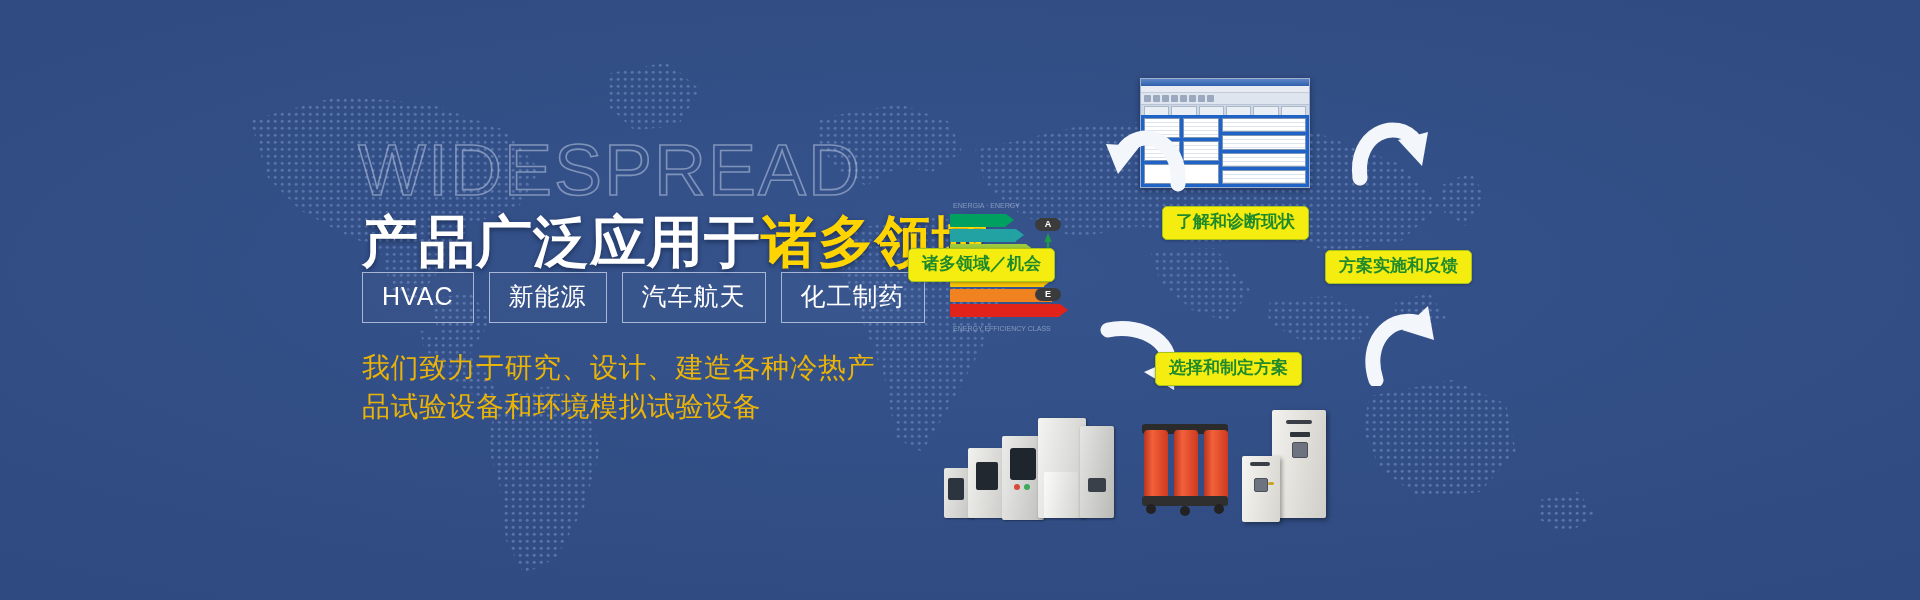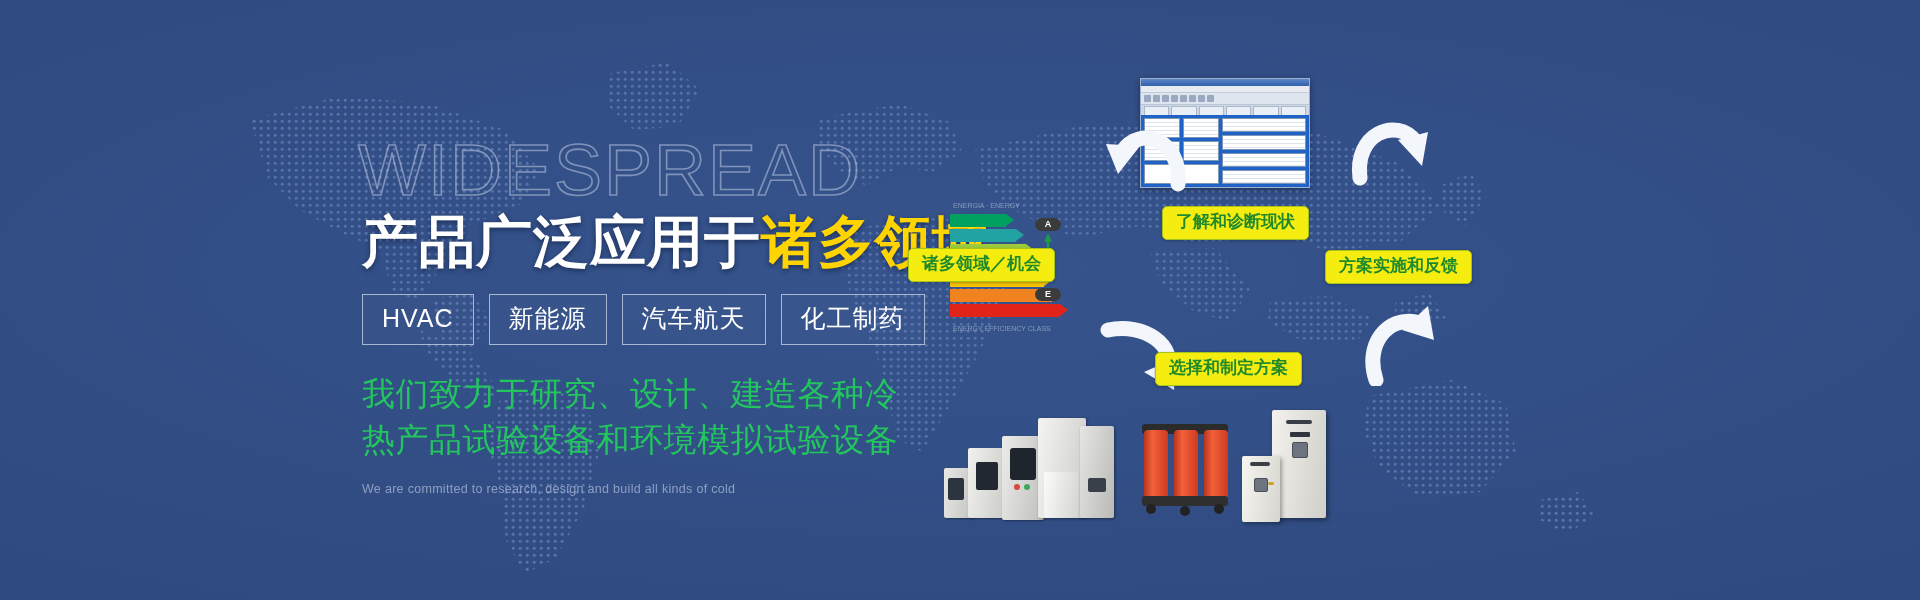--- a/index.html
+++ b/index.html
@@ -25,29 +25,29 @@
     -webkit-text-stroke:1.6px rgba(190,203,226,.55);
     font-weight:400;white-space:nowrap;
     margin:16px 0 6px -4px;
   }
   .headline{
     font-size:56px;font-weight:700;line-height:1.08;white-space:nowrap;
     margin:0;color:#ffffff;letter-spacing:1px;
     text-shadow:0 2px 5px rgba(8,20,48,.55);
   }
   .headline .accent{color:#ffd400;}
-  .tags{display:flex;gap:15px;margin-top:22px;}
+  .tags{display:flex;gap:15px;}
   .tag{
     border:1px solid rgba(205,216,236,.75);
     color:#fff;font-size:25px;line-height:1;
     padding:11px 19px 13px;white-space:nowrap;letter-spacing:1px;
     background:rgba(255,255,255,.02);
   }
   .desc{
-    margin:26px 0 0;color:#22c55e;font-size:33px;line-height:1.38;
+    margin:26px 0 0;color:#eab308;font-size:28px;line-height:1.38;
     letter-spacing:.5px;max-width:540px;
   }
   .sub-en{
     margin:16px 0 0;color:rgba(196,209,232,.62);
     font-size:12.5px;line-height:1.65;letter-spacing:.3px;
   }
   
   .right{position:absolute;left:900px;top:0;width:1020px;height:600px;}
   
   .energy{position:absolute;left:35px;top:200px;width:160px;height:130px;}
@@ -169,21 +169,21 @@
     <div class="tags">
       <div class="tag">HVAC</div>
       <div class="tag">新能源</div>
       <div class="tag">汽车航天</div>
       <div class="tag">化工制药</div>
     </div>
 
     <p class="desc">我们致力于研究、设计、建造各种冷热产品试验设备和环境模拟试验设备</p>
 
     <p class="sub-en">
-      <span>We are committed to research, design and build all kinds of cold</span><br>
+      <br>
     </p>
   </div>
 
   <div class="right">
 
     <div class="energy">
       <div class="elabel-top">ENERGIA · ENERGY</div>
       <div class="bars">
         <div class="ebar" style="width:56px;background:#00a160;color:#00a160;">
             <span>A</span>

